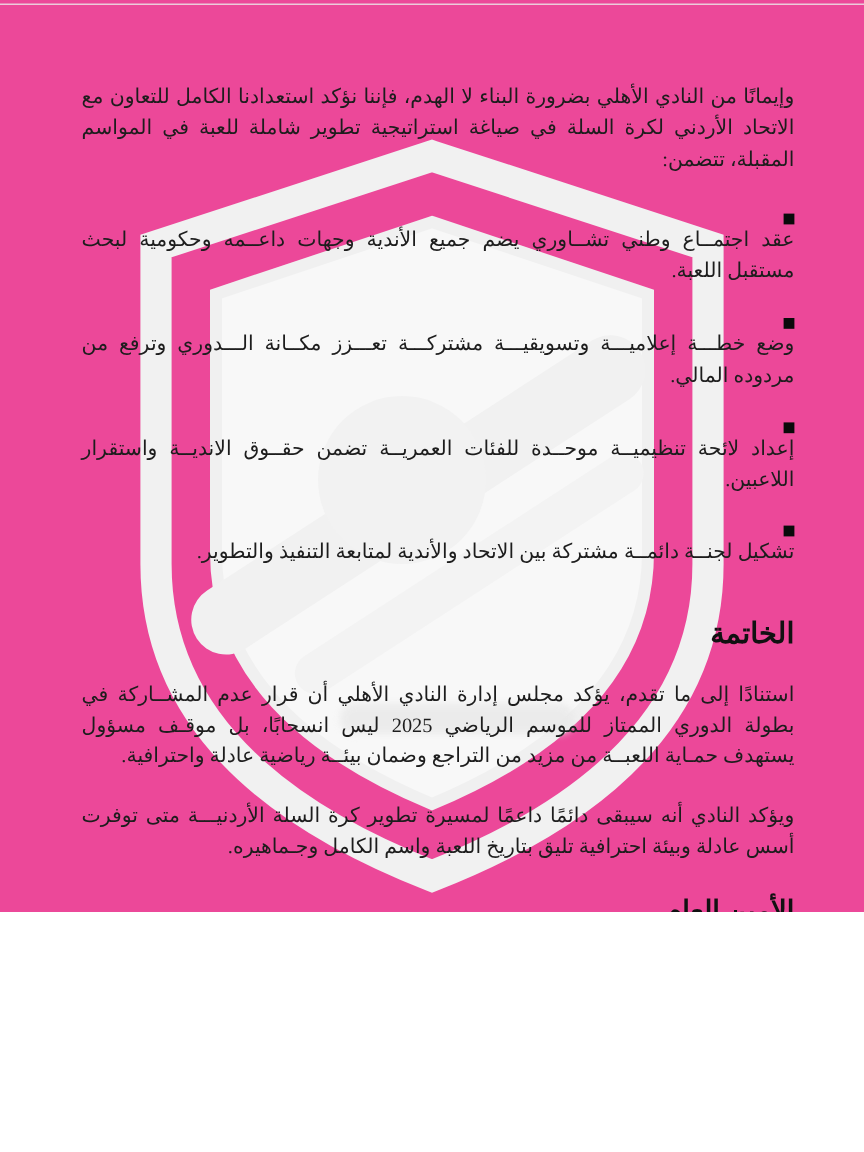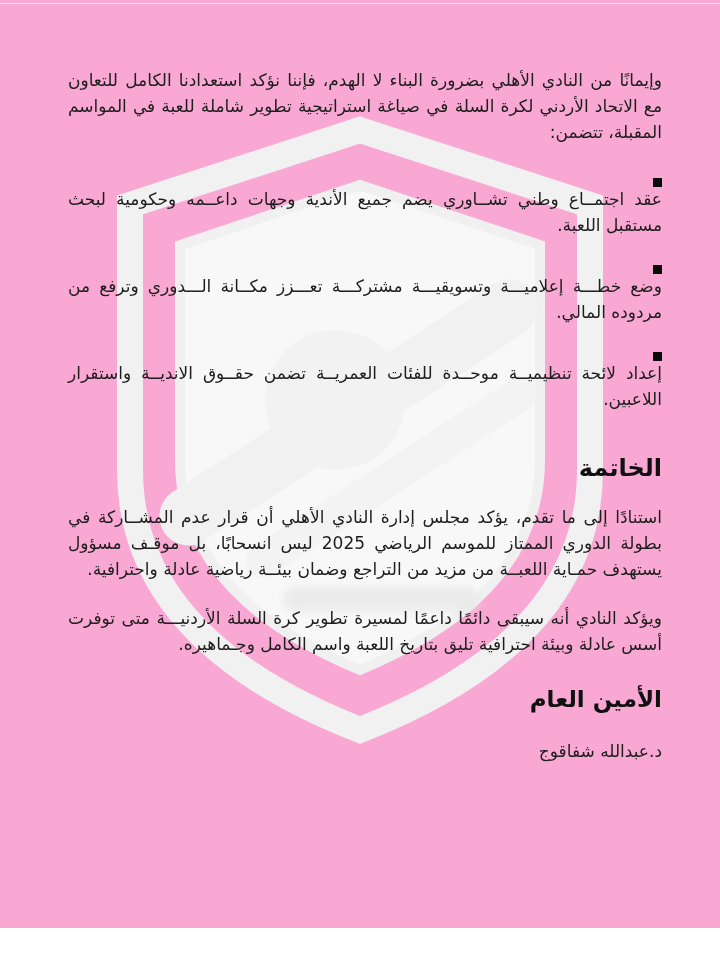--- a/index.html
+++ b/index.html
@@ -4,23 +4,24 @@
 <style>
   * { box-sizing: border-box; }
   html, body {
     margin: 0; padding: 0;
     width: 720px; height: 960px;
     background: #ffffff;
     font-family: "DejaVu Sans", sans-serif;
   }
   .page {
     position: relative;
-    width: 720px; height: 928px;
+    width: 720px; height: 760px;
     overflow: hidden;
-    background: #f9a8d4;
+    background: #ec4899;
+    font-family: Liberation Serif, serif;
   }
   .top-edge {
     position: absolute; top: 3px; left: 0; right: 0;
     height: 1px; background: #ececec;
   }
   .watermark {
     position: absolute; top: 100px; left: 80px;
     width: 560px; height: 660px;
     pointer-events: none;
   }
@@ -103,20 +104,24 @@
         <span class="bullet-text">عقد اجتمــاع وطني تشــاوري يضم جميع الأندية وجهات داعــمه وحكومية لبحث مستقبل اللعبة.</span>
       </li>
       <li class="bullet-item">
         <span class="bullet-square"></span>
         <span class="bullet-text">وضع خطـــة إعلاميـــة وتسويقيـــة مشتركـــة تعـــزز مكــانة الـــدوري وترفع من مردوده المالي.</span>
       </li>
       <li class="bullet-item">
         <span class="bullet-square"></span>
         <span class="bullet-text">إعداد لائحة تنظيميــة موحــدة للفئات العمريــة تضمن حقــوق الانديــة واستقرار اللاعبين.</span>
       </li>
+      <li class="bullet-item">
+        <span class="bullet-square"></span>
+        <span class="bullet-text">تشكيل لجنــة دائمــة مشتركة بين الاتحاد والأندية لمتابعة التنفيذ والتطوير.</span>
+      </li>
     </ul>
 
     <h2 class="heading">الخاتمة</h2>
 
     <p class="para">استنادًا إلى ما تقدم، يؤكد مجلس إدارة النادي الأهلي أن قرار عدم المشــاركة في بطولة الدوري الممتاز للموسم الرياضي 2025 ليس انسحابًا، بل موقـف مسؤول يستهدف حمـاية اللعبــة من مزيد من التراجع وضمان بيئــة رياضية عادلة واحترافية.</p>
     <p class="para">ويؤكد النادي أنه سيبقى دائمًا داعمًا لمسيرة تطوير كرة السلة الأردنيـــة متى توفرت أسس عادلة وبيئة احترافية تليق بتاريخ اللعبة واسم الكامل وجـماهيره.</p>
 
     <div class="signature">
       <div class="sig-title">الأمين العام</div>
       <div class="sig-name">د.عبدالله شفاقوج</div>

